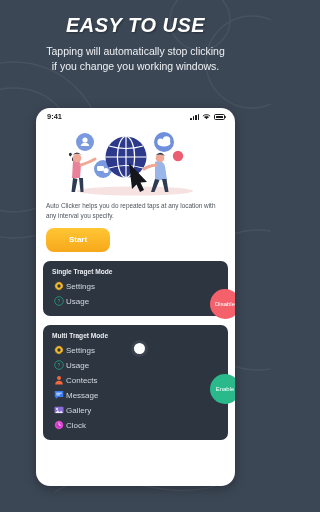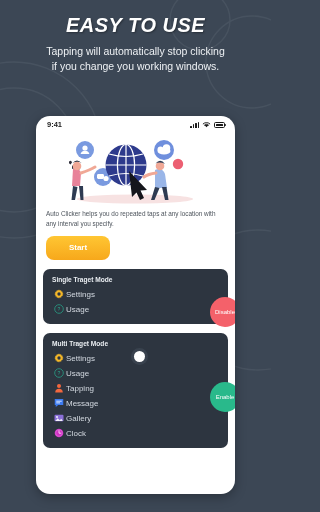--- a/index.html
+++ b/index.html
@@ -18,21 +18,21 @@
     font-size:20px; font-weight:bold; font-style:italic; color:#ffffff;
     letter-spacing:0.5px; text-shadow:1px 1px 2px rgba(0,0,0,.35);
   }
   .promo-sub {
     margin-top:7px; font-size:10.5px; color:#eef1f4; line-height:1.45;
     padding:0 16px;
   }
 
   
   .phone {
-    position:absolute; left:36px; top:116px; width:199px; height:378px;
+    position:absolute; left:36px; top:108px; width:199px; height:378px;
     background:#ffffff; border-radius:14px; z-index:2;
     box-shadow:0 3px 12px rgba(0,0,0,.3);
     overflow:hidden; display:flex; flex-direction:column;
   }
   .statusbar {
     height:17px; flex:none; display:flex; align-items:center;
     justify-content:space-between; padding:0 10px 0 11px;
     font-size:7.5px; font-weight:bold; color:#1b1b1b;
   }
   .status-icons { display:flex; align-items:center; gap:3px; }
@@ -231,21 +231,21 @@
         <span class="lbl">Usage</span>
       </div>
 
       <div class="row">
         <span class="ic">
           <svg width="10" height="10" viewBox="0 0 20 20" fill="#f2673e">
             <circle cx="10" cy="6" r="4"></circle>
             <path d="M2.5 19 a7.5 7.5 0 0 1 15 0 z"></path>
           </svg>
         </span>
-        <span class="lbl">Tapping</span>
+        <span class="lbl">Contects</span>
       </div>
 
       <div class="row">
         <span class="ic">
           <svg width="10" height="10" viewBox="0 0 20 20" fill="#3d7bf0">
             <path d="M1.5 2h17v12h-10l-5 4v-4h-2z"></path>
             <rect x="4.5" y="5.5" width="11" height="1.6" fill="#fff"></rect>
             <rect x="4.5" y="9" width="7.5" height="1.6" fill="#fff"></rect>
           </svg>
         </span>

